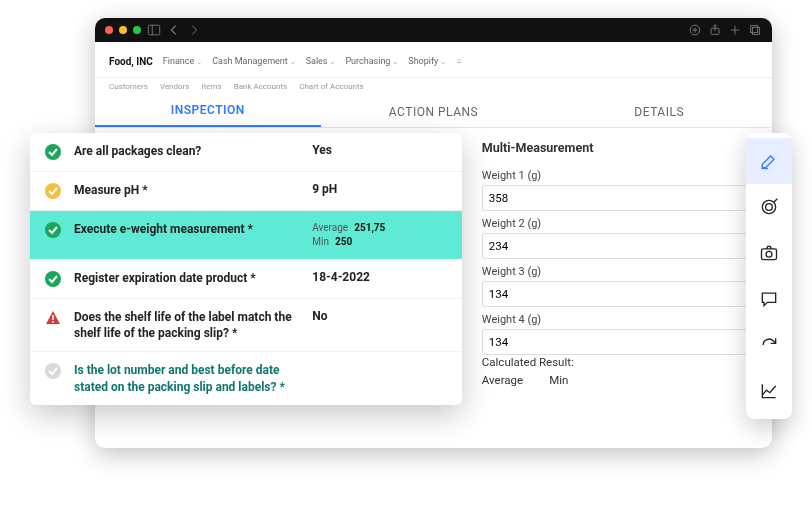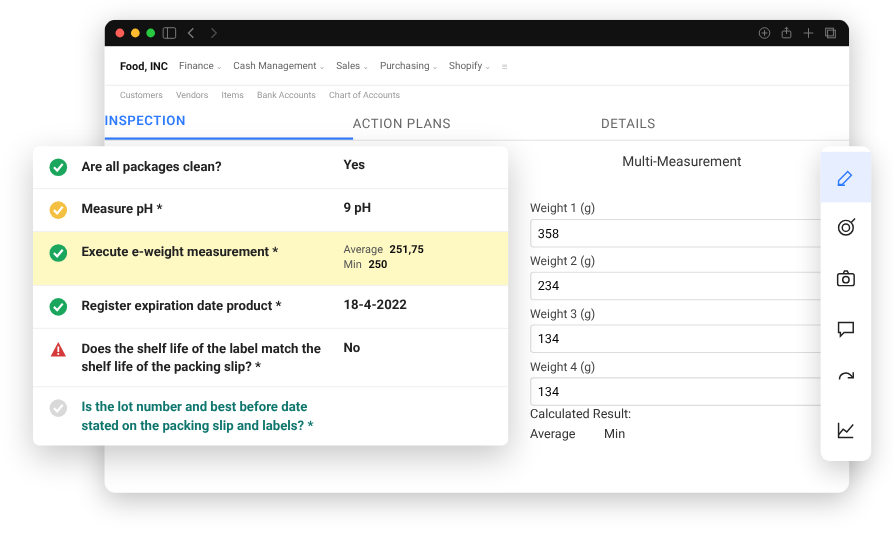--- a/index.html
+++ b/index.html
@@ -12,36 +12,36 @@
   .dot.grn{background:#28c840;}
   .tb-spacer{flex:1;}
   .tb-ico{width:14px;height:14px;opacity:.7;}
   .tb-ico svg{display:block;}
   .menubar{height:36px;padding:3px 12px 0 14px;font-size:9px;color:#666;display:flex;align-items:center;gap:10px;border-bottom:1px solid #eee;}
   .menubar .brand{font-weight:700;color:#111;font-size:10px;}
   .m-item{cursor:pointer;}
   .caret{font-size:7px;color:#aaa;margin-left:2px;}
   .submenu{height:16px;padding:0 14px;font-size:8px;color:#999;display:flex;gap:12px;align-items:center;}
   .tabs{display:flex;align-items:flex-end;height:34px;border-bottom:1px solid #e5e5e5;}
-  .tab{flex:1;font-size:12px;letter-spacing:.5px;color:#666;padding-bottom:8px;cursor:pointer;}
+  .tab{flex:1;text-align:center;font-size:12px;letter-spacing:.5px;color:#666;padding-bottom:8px;cursor:pointer;}
   .tab.active{color:#2f7bff;font-weight:600;border-bottom:2px solid #2f7bff;}
   .content{display:flex;height:calc(100% - 24px - 24px - 16px - 34px);}
   .col-left{flex:1.35;}
   .col-right{flex:1;padding:12px 14px 0 14px;font-size:12px;color:#333;}
-  .mm-title{font-weight:400;margin-bottom:28px;font-size:12.5px;text-align:center;}
+  .mm-title{font-weight:700;margin-bottom:14px;font-size:12.5px;}
   .mm-label{font-size:11px;color:#444;margin-top:6px;}
   .mm-input{width:100%;border:1px solid #ddd;border-radius:3px;padding:5px 6px;font-size:11.5px;margin-top:3px;}
   .calc{font-size:11.5px;color:#333;}
   .calc .hdr{display:flex;gap:26px;margin-top:4px;}
 
   
   .card{position:absolute;left:30px;top:133px;width:432px;background:#fff;border-radius:6px;box-shadow:0 10px 30px rgba(0,0,0,0.22);overflow:hidden;}
   .row{display:flex;align-items:flex-start;padding:10px 14px;gap:12px;font-size:12px;color:#222;border-bottom:1px solid #f1f1f1;}
   .row:last-child{border-bottom:none;}
-  .row.sel{background:#fef9c3;}
+  .row.sel{background:#5eead4;}
   .ri{width:18px;height:18px;flex:0 0 18px;display:flex;align-items:center;justify-content:center;}
   .ri svg{display:block;}
   .q{flex:1.5;line-height:1.35;font-weight:bold;}
   .a{flex:0.9;font-size:12px;}
   .a.b{font-weight:700;}
   .mini{font-size:10px;color:#555;line-height:1.4;}
   .mini b{color:#111;font-weight:700;margin-left:6px;}
 
   
   .sidebar{position:absolute;right:20px;top:133px;width:46px;background:#fff;border-radius:8px;box-shadow:0 8px 24px rgba(0,0,0,0.2);padding:5px 0;}

